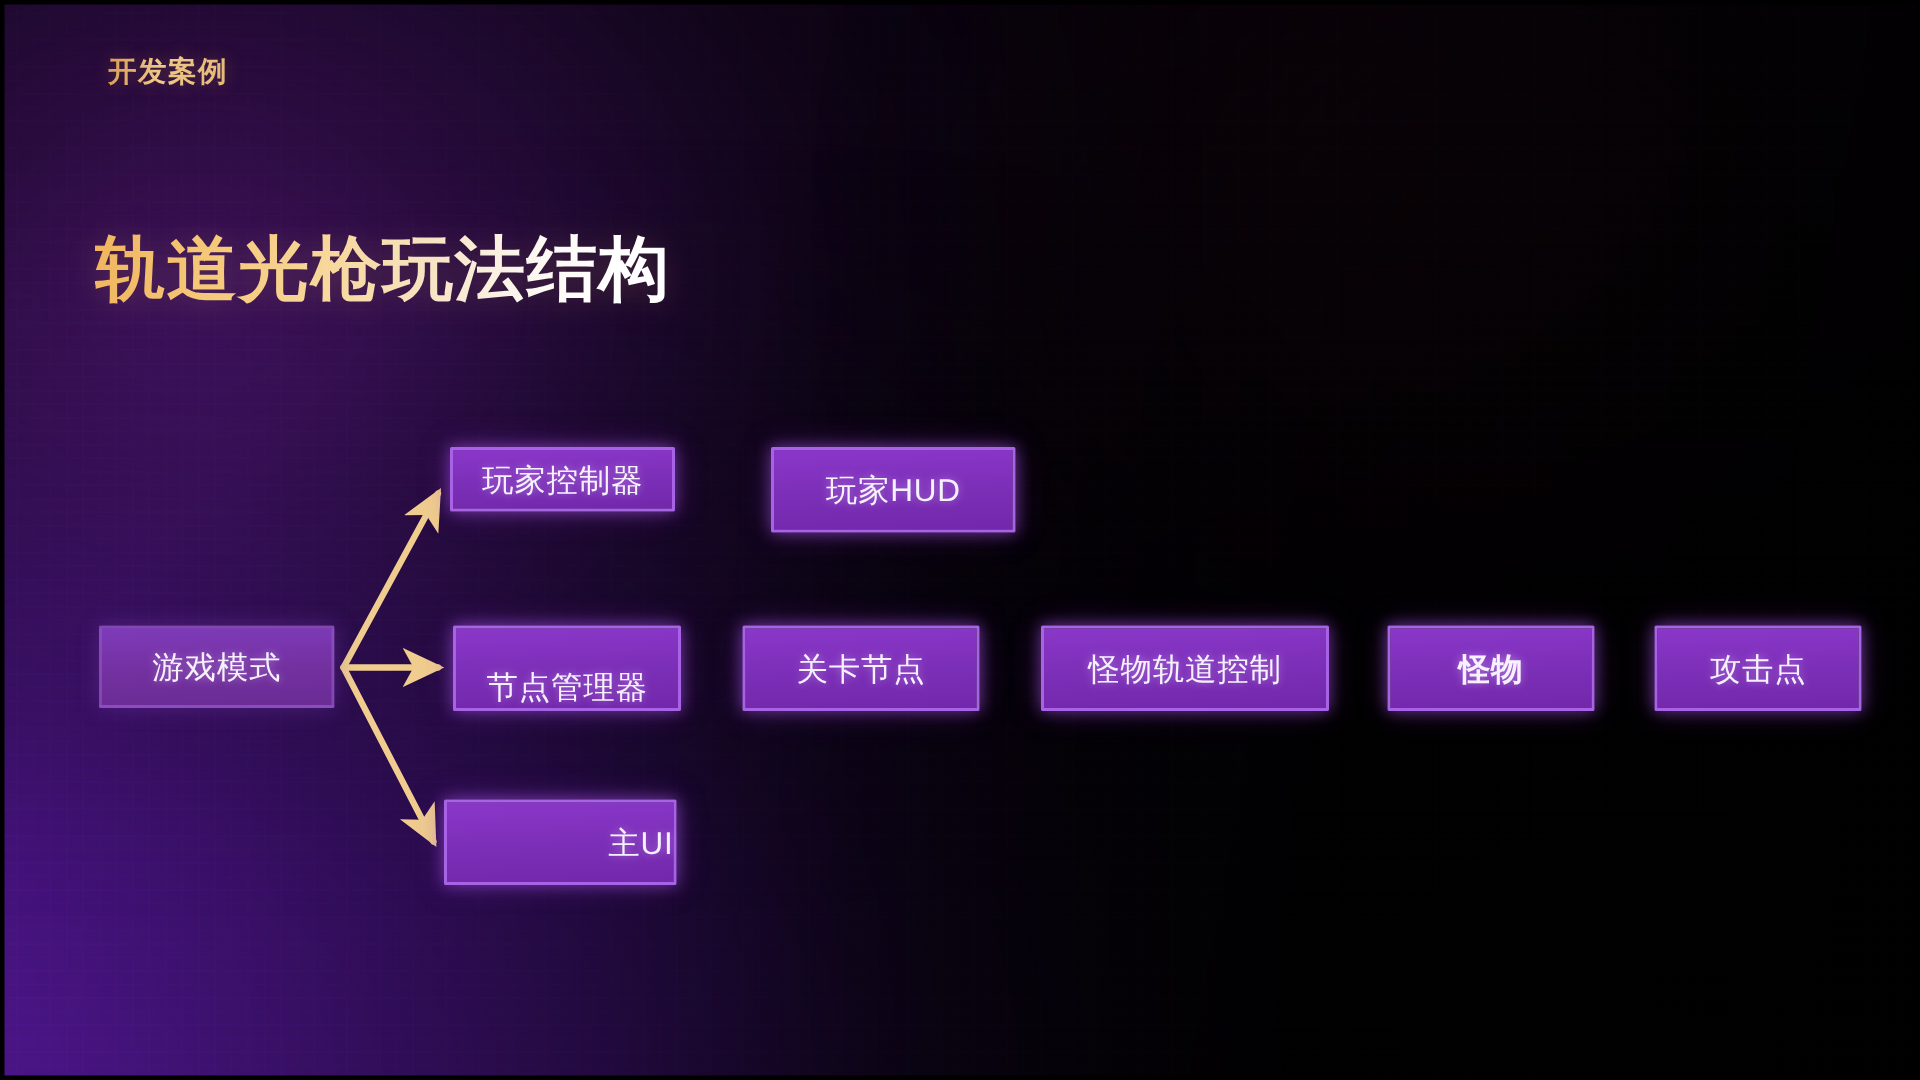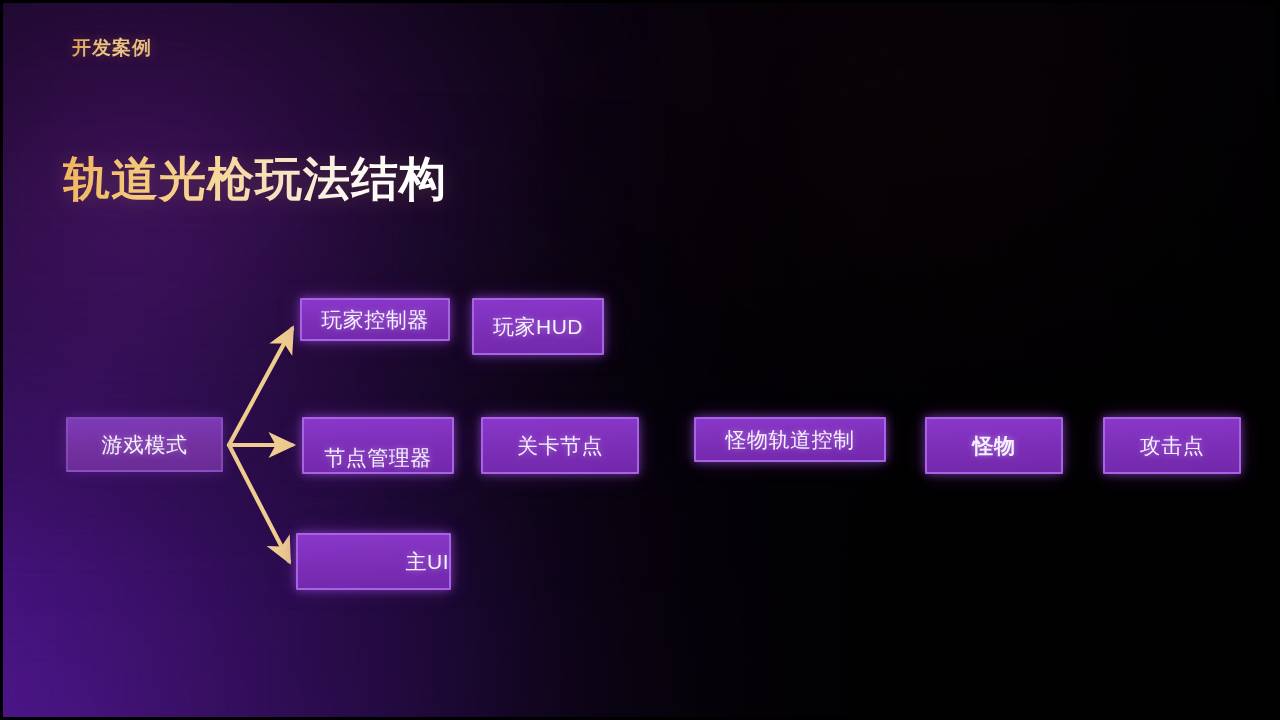--- a/index.html
+++ b/index.html
@@ -209,30 +209,30 @@
     </g>
   </svg>
 
   <div class="node root" id="node-root" style="left: 66px; top: 417px; width: 157px; height: 55px;">
     <span>游戏模式</span>
   </div>
 
   <div class="node" style="left: 300px; top: 298px; width: 150px; height: 43px;">
     <span>玩家控制器</span>
   </div>
-  <div class="node" style="left: 472px; top: 298px; width: 132px; height: 57px;">
+  <div class="node" style="left: 514px; top: 298px; width: 163px; height: 57px;">
     <span>玩家HUD</span>
   </div>
   <div class="node" style="left: 302px; top: 417px; width: 152px; height: 57px; align-items: flex-end;">
     <span>节点管理器</span>
   </div>
-  <div class="node" style="left: 481px; top: 417px; width: 158px; height: 57px;">
+  <div class="node" style="left: 495px; top: 417px; width: 158px; height: 57px;">
     <span>关卡节点</span>
   </div>
-  <div class="node" style="left: 694px; top: 417px; width: 192px; height: 45px;">
+  <div class="node" style="left: 694px; top: 417px; width: 192px; height: 57px;">
     <span>怪物轨道控制</span>
   </div>
   <div class="node" style="left: 925px; top: 417px; width: 138px; height: 57px; font-weight: bold;">
     <span>怪物</span>
   </div>
   <div class="node" style="left: 1103px; top: 417px; width: 138px; height: 57px;">
     <span>攻击点</span>
   </div>
   <div class="node" style="left: 296px; top: 533px; width: 155px; height: 57px; justify-content: flex-end;">
     <span>主UI</span>

